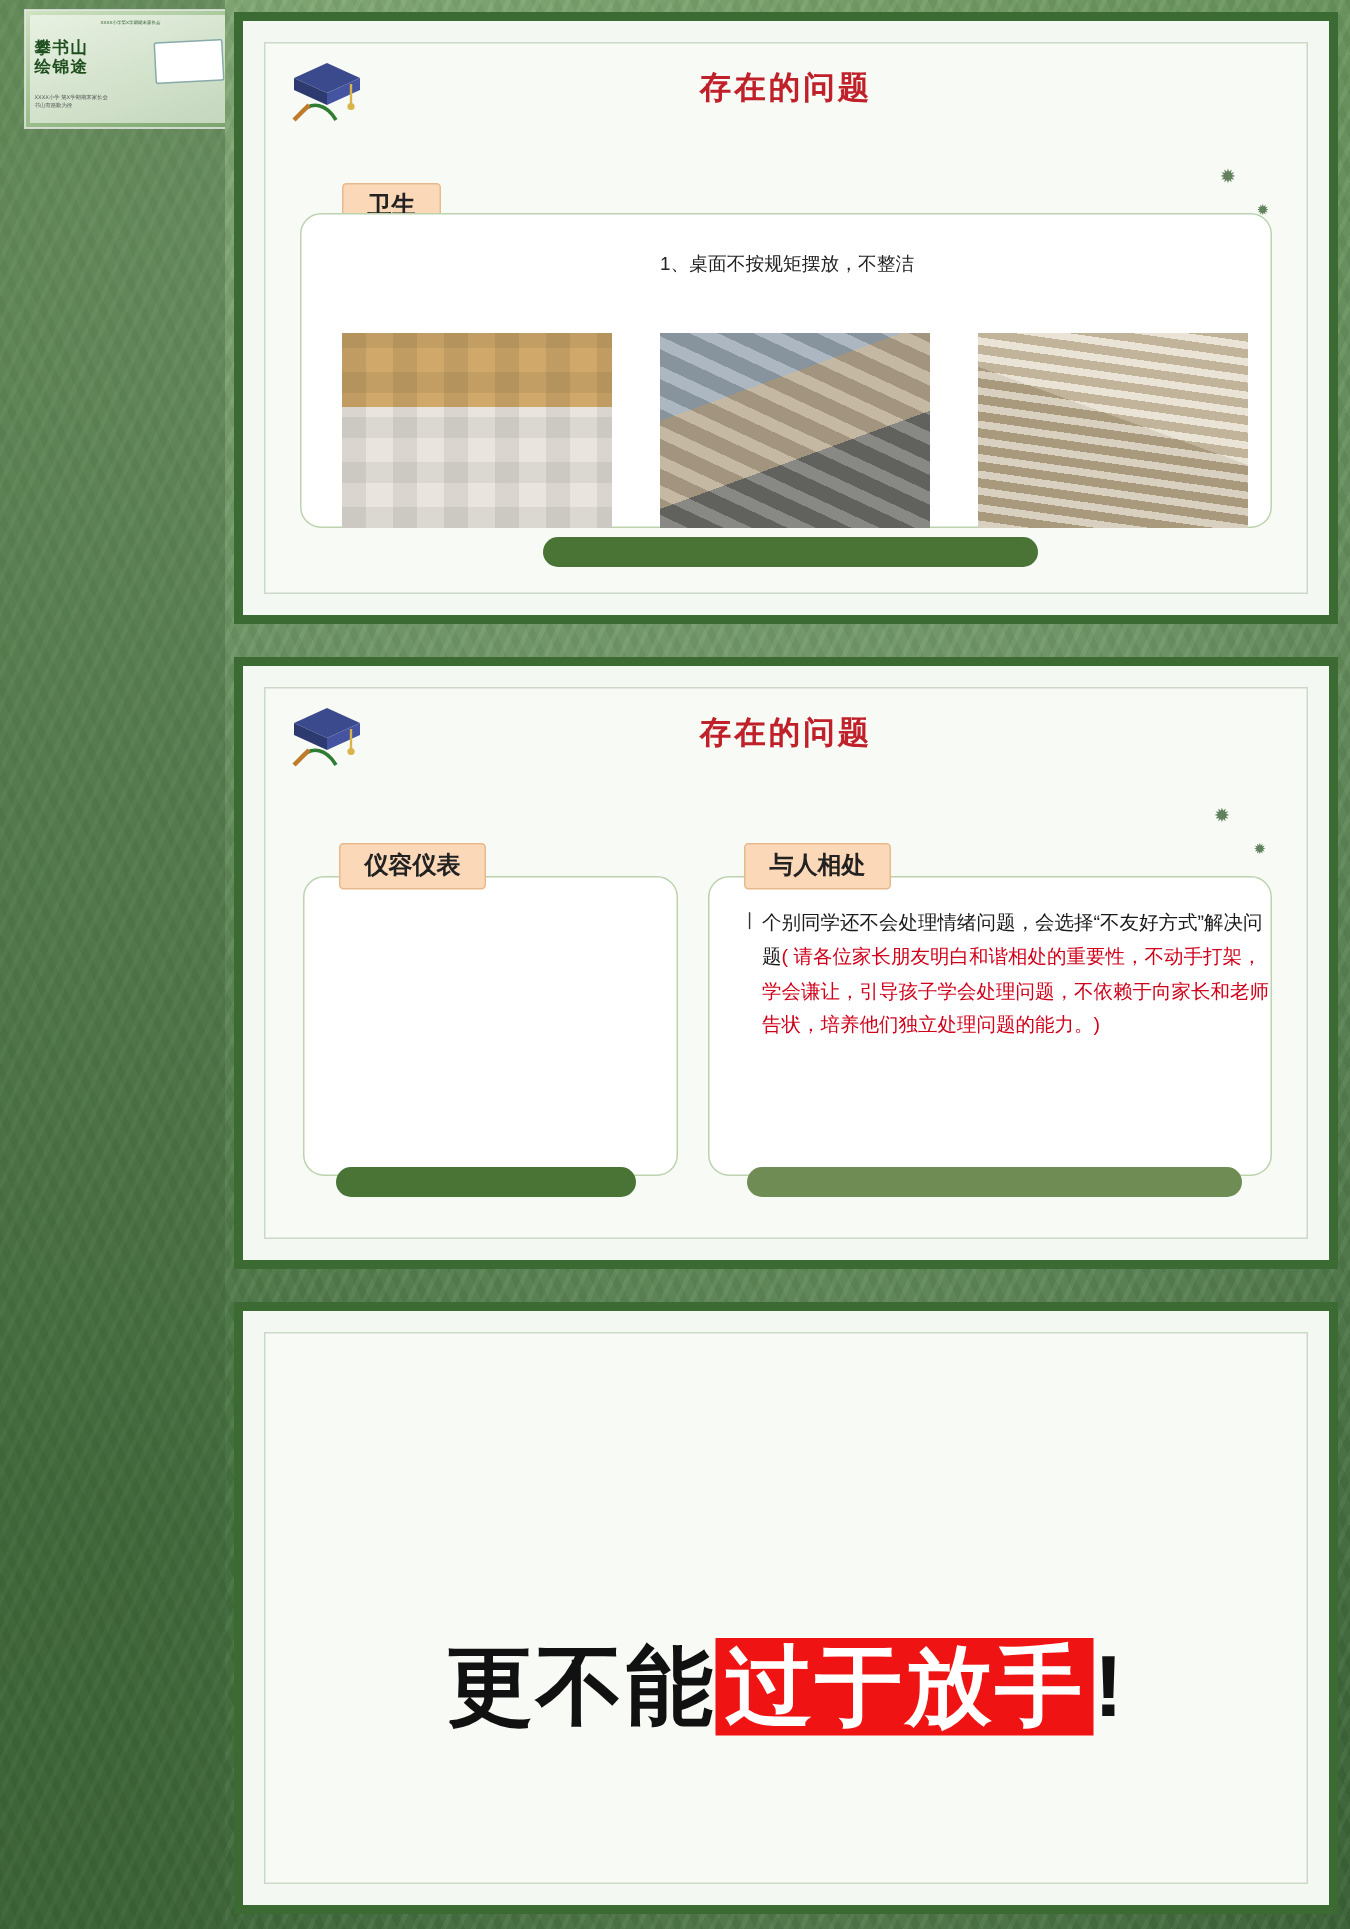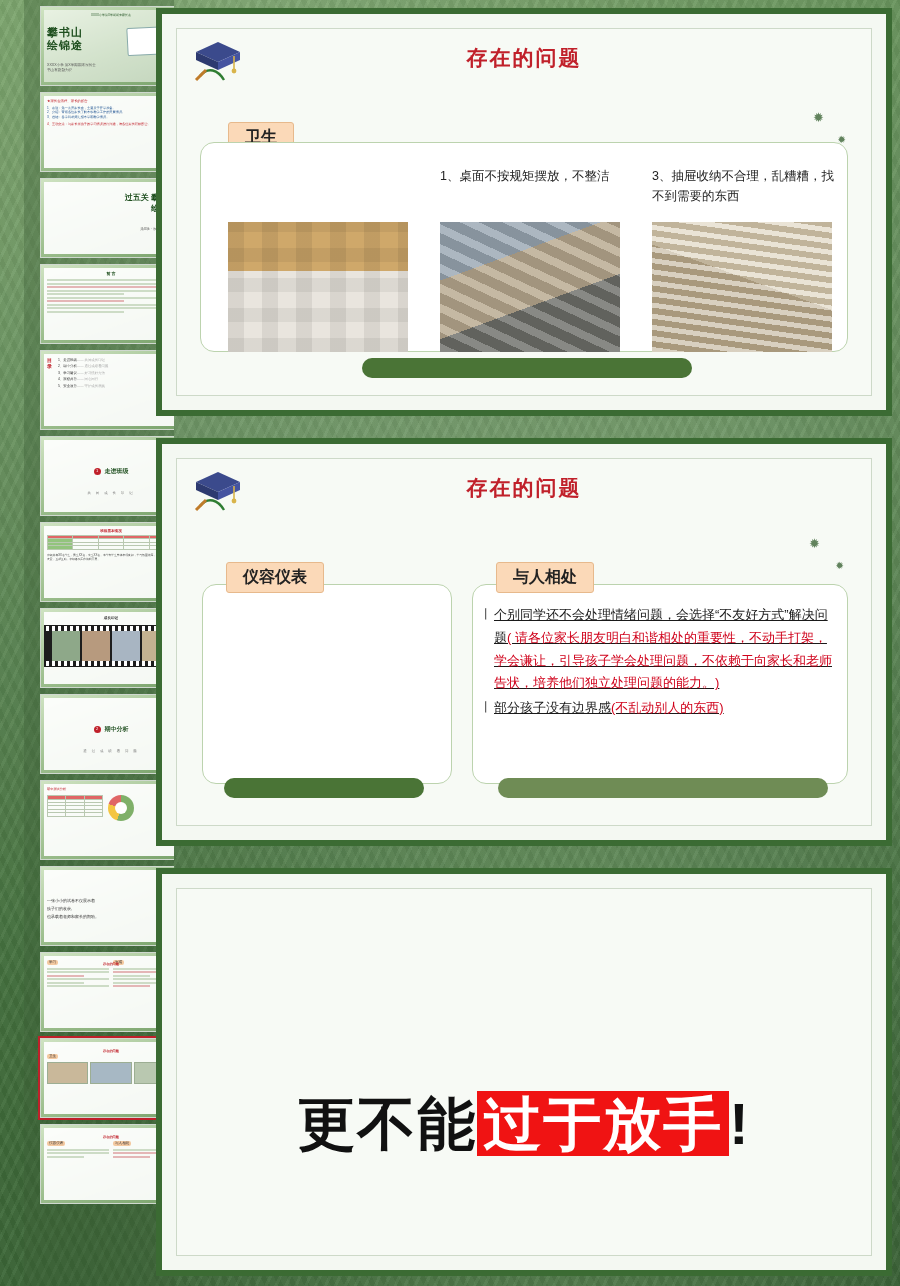--- a/index.html
+++ b/index.html
@@ -23,23 +23,22 @@
     background:
       repeating-linear-gradient(115deg, rgba(255,255,255,0.05) 0 3px, rgba(0,0,0,0.05) 3px 9px),
       repeating-linear-gradient(65deg, rgba(0,0,0,0.04) 0 5px, rgba(255,255,255,0.03) 5px 12px);
     opacity:.7;
   }
 
   
   .rail {
     position:absolute; left:0; top:0; width:150px; height:1286px;
     padding:6px 16px; overflow:hidden;
-    display:flex; flex-direction:column; gap:6px;
+    display:flex; flex-direction:row; gap:6px;
     background:rgba(60,95,55,0.35);
-    margin-left:24px;
   }
   .thumb {
     position:relative; width:142px; height:80px; flex:0 0 auto;
     background:#fff; border:1px solid #cfd8cf; overflow:hidden;
     font-size:4.2px; line-height:1.35; color:#333;
   }
   .thumb .tbg{position:absolute; inset:0;
     background:linear-gradient(160deg,#cfe3c2,#9dbf8e 55%, #7aa36c);}
   .thumb .tinner{position:absolute; inset:3px; background:rgba(255,255,255,0.92);}
   .thumb .tt{position:absolute; left:0; right:0; text-align:center; font-weight:bold;}
@@ -459,21 +458,20 @@
 
     <div class="photo" style="left:66px; top:208px; width:180px; height:130px;">
       <div class="p1"></div>
     </div>
 
     <div class="col-head" style="position:absolute; left:278px; top:152px; width:180px;">1、桌面不按规矩摆放，不整洁</div>
     <div class="photo" style="left:278px; top:208px; width:180px; height:130px;">
       <div class="p2"></div>
     </div>
 
-    <div class="col-head" style="position:absolute; left:490px; top:152px; width:190px;">3、抽屉收纳不合理，乱糟糟，找不到需要的东西</div>
     <div class="photo" style="left:490px; top:208px; width:180px; height:130px;">
       <div class="p3"></div>
     </div>
 
     <div class="pbar" style="left:200px; bottom:32px; width:330px;"></div>
   </div>
 
   <div class="slide">
     <div class="inner-frame"></div>
 
@@ -490,23 +488,22 @@
     <div class="bird" style="right:42px; top:116px; font-size:10px;">✹</div>
 
     <div class="slide-title">存在的问题</div>
 
     <div class="panel" style="left:40px; top:140px; width:250px; height:200px;"></div>
     <div class="tag" style="left:64px; top:118px;">仪容仪表</div>
     <div class="pbar" style="left:62px; bottom:42px; width:200px;"></div>
 
     <div class="panel" style="left:310px; top:140px; right:38px; height:200px;"></div>
     <div class="tag" style="left:334px; top:118px;">与人相处</div>
-    <div class="bullet-list" style="left:318px; top:160px; width:356px; font-size:13px; line-height:1.75;text-decoration:underline;">
+    <div class="bullet-list" style="left:332px; top:160px; width:356px; font-size:13px; line-height:1.75;">
       <span class="b"><span>个别同学还不会处理情绪问题，会选择“不友好方式”解决问题</span><span class="red">( 请各位家长朋友明白和谐相处的重要性，不动手打架，学会谦让，引导孩子学会处理问题，不依赖于向家长和老师告状，培养他们独立处理问题的能力。)</span></span>
-      <span class="b"><span>部分孩子没有边界感</span><span class="red">(不乱动别人的东西)</span></span>
     </div>
     <div class="pbar" style="left:336px; bottom:42px; width:330px; background:#6f8c55;"></div>
   </div>
 
   <div class="slide">
     <div class="inner-frame"></div>
 
 
     <div class="big-line" style="top:212px;">
       <span>更不能</span><span class="hl-red">过于放手</span><span>!</span>

